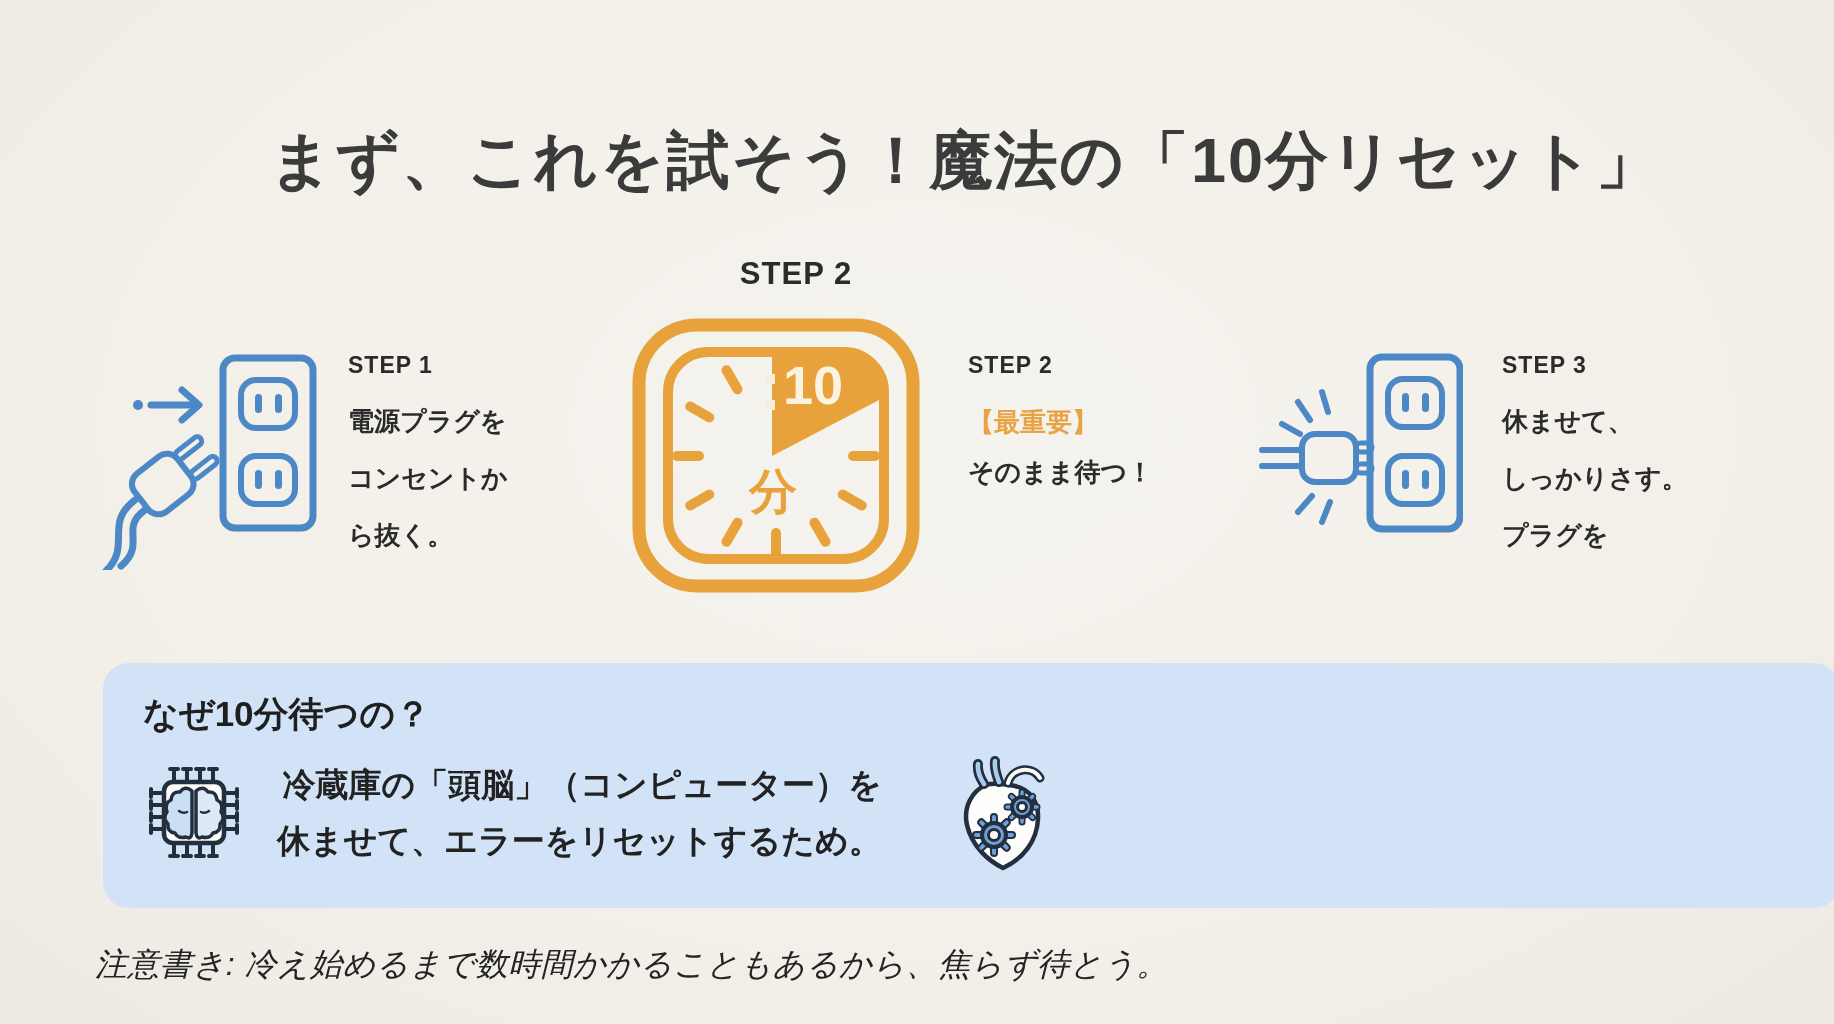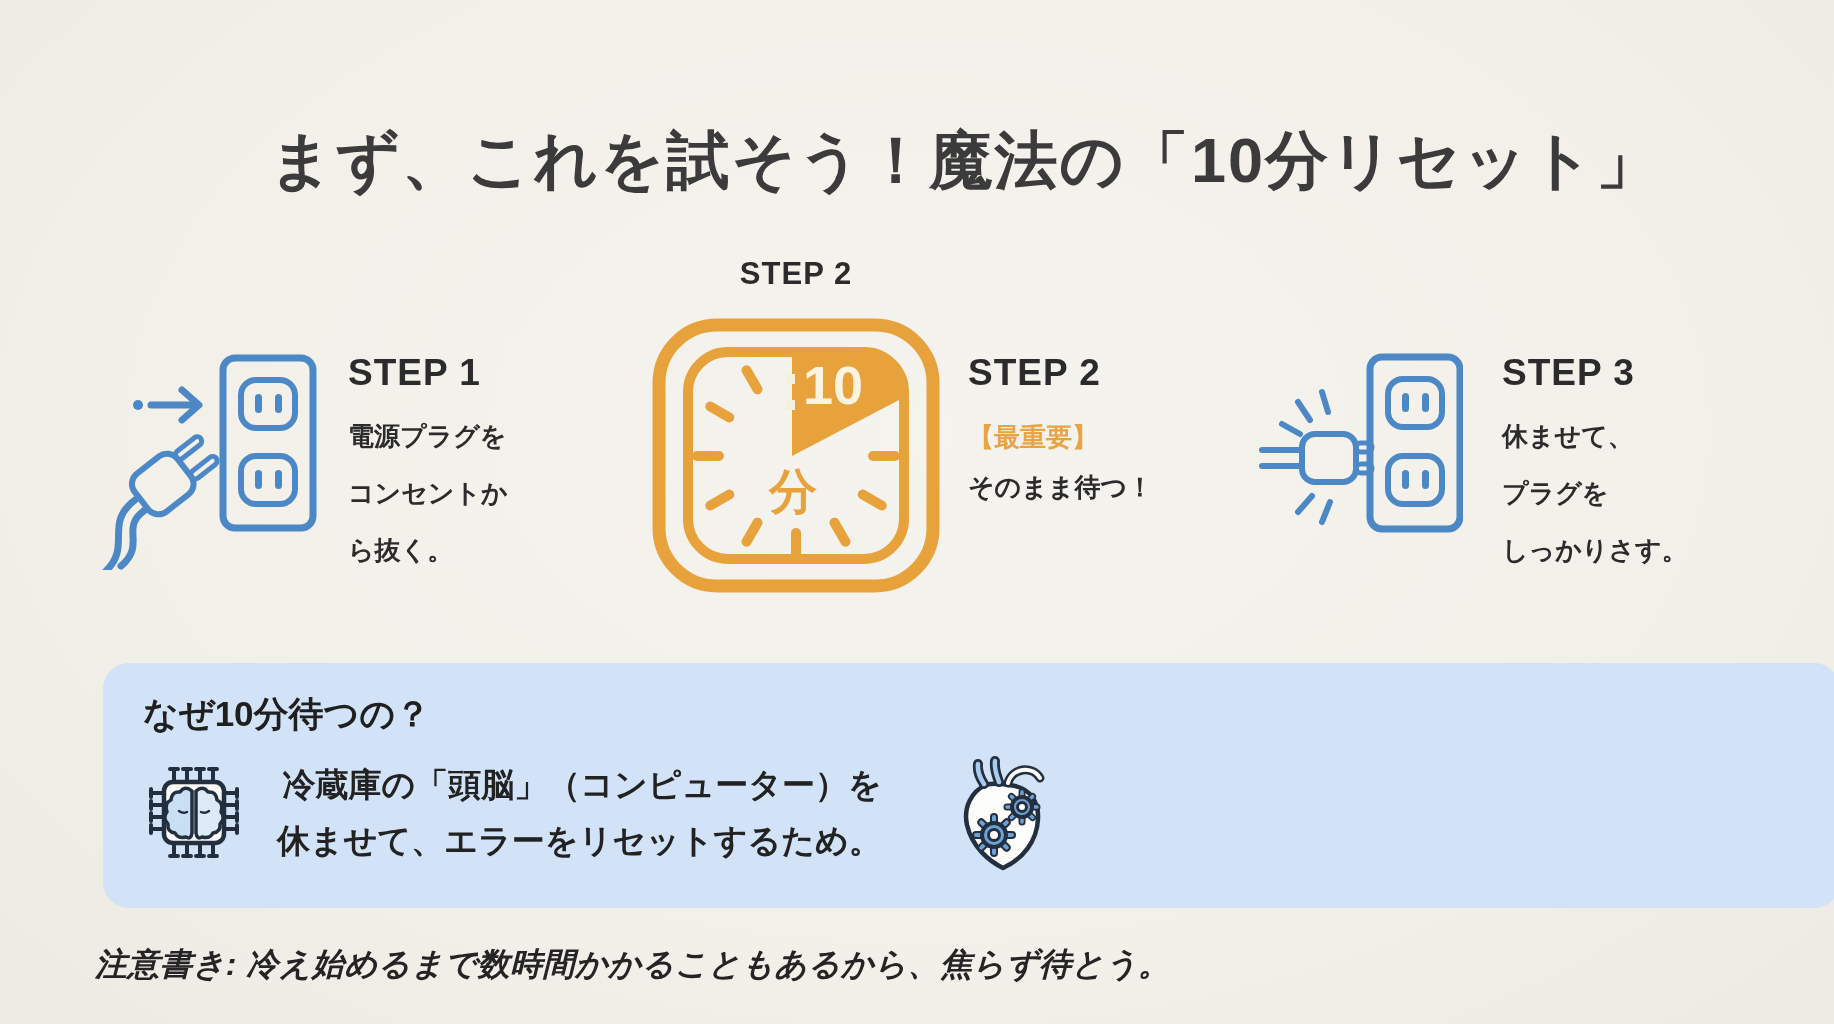--- a/index.html
+++ b/index.html
@@ -12,23 +12,23 @@
     position:absolute;left:0;top:76px;width:100%;
     text-align:center;font-size:63px;font-weight:800;color:#3B3B3B;
     letter-spacing:2px;
     padding-left:48px;
   }
   .step2-top-label{
     position:absolute;left:652px;top:256px;width:288px;
     text-align:center;font-size:31px;font-weight:800;color:#2B2B2B;letter-spacing:1px;
   }
   .icon-abs{position:absolute;}
-  .clock-wrap{position:absolute;left:652px;top:318px;width:288px;height:221px;}
+  .clock-wrap{position:absolute;left:632px;top:318px;width:288px;height:221px;}
   .step-text{position:absolute;color:#2B2B2B;}
-  .step-text .step-label{font-size:37px;font-weight:800;letter-spacing:1px;margin:0 0 14px 0;}
+  .step-text .step-label{font-size:23px;font-weight:800;letter-spacing:1px;margin:0 0 14px 0;}
   .step-text .step-line{font-size:26px;font-weight:700;line-height:57px;margin:0;}
   .step-text .step-line.highlight{color:#E8A444;font-weight:800;}
   .step1-text{left:348px;top:352px;}
   .step2-text{left:968px;top:352px;}
   .step2-text .step-line{line-height:50px;}
   .step2-text .step-label{margin-bottom:18px;}
   .step3-text{left:1502px;top:352px;}
   .reason-box{
     position:absolute;left:103px;top:663px;width:1737px;height:245px;
     background:#D2E3F7;border-radius:26px;
@@ -38,21 +38,21 @@
     font-size:35px;font-weight:800;color:#1F1F1F;
   }
   .reason-text{position:absolute;top:94px;color:#222;text-align:right;}
   .reason-text p{margin:0;font-size:33px;font-weight:700;line-height:56px;}
   .reason1-text{left:174px;}
   .reason2-text{left:990px;}
   .chip-icon-pos{left:40px;top:96px;position:absolute;}
   .heart-icon-pos{left:847px;top:92px;position:absolute;}
   .footnote{
     position:absolute;left:95px;top:943px;
-    font-size:32px;font-weight:700;font-style:italic;color:#242424;letter-spacing:.5px;
+    font-size:32px;font-weight:400;font-style:italic;color:#242424;letter-spacing:.5px;
   }
 </style>
 </head>
 <body>
 
 <div class="stage">
 
   <h1 class="title">まず、これを試そう！魔法の「10分リセット」</h1>
 
   <div class="step2-top-label">STEP 2</div>
@@ -141,22 +141,22 @@
       <line x1="70" y1="62" x2="64" y2="42" stroke-width="6"></line>
       <line x1="42" y1="84" x2="24" y2="74" stroke-width="6"></line>
       <line x1="54" y1="146" x2="40" y2="162" stroke-width="6"></line>
       <line x1="72" y1="152" x2="64" y2="172" stroke-width="6"></line>
     </g>
   </svg>
 
   <div class="step-text step3-text">
     <p class="step-label">STEP 3</p>
     <p class="step-line">休ませて、</p>
+    <p class="step-line">しっかりさす。</p>
     <p class="step-line">プラグを</p>
-    <p class="step-line">しっかりさす。</p>
   </div>
 
   <div class="reason-box">
     <div class="reason-heading">なぜ10分待つの？</div>
 
     <svg class="chip-icon-pos" width="102" height="107" viewBox="0 0 102 107">
       <g stroke="#232F3E" stroke-width="4" stroke-linecap="round" fill="none">
         <path d="M31,10V23 M44,10V23 M57,10V23 M70,10V23 M27,10H35 M40,10H48 M53,10H61 M66,10H74"></path>
         <path d="M31,84V97 M44,84V97 M57,84V97 M70,84V97 M27,97H35 M40,97H48 M53,97H61 M66,97H74"></path>
         <path d="M8,34H21 M8,46H21 M8,58H21 M8,70H21 M8,30V38 M8,42V50 M8,54V62 M8,66V74"></path>

